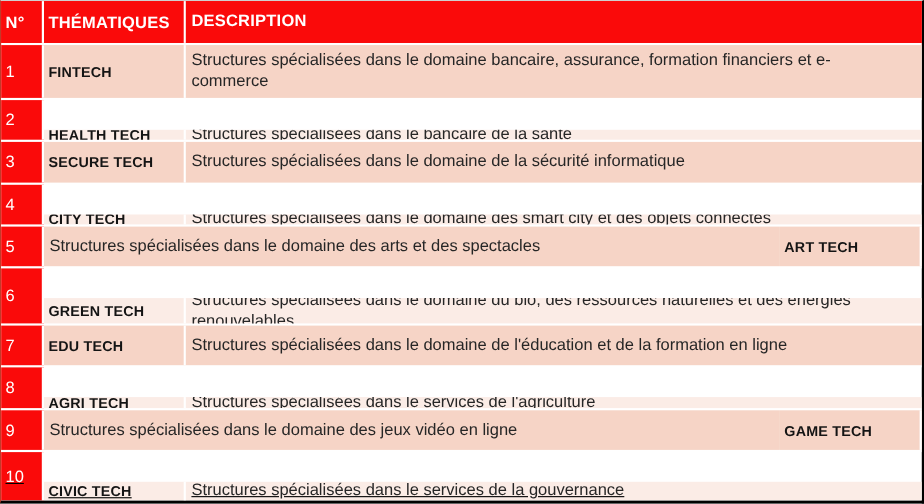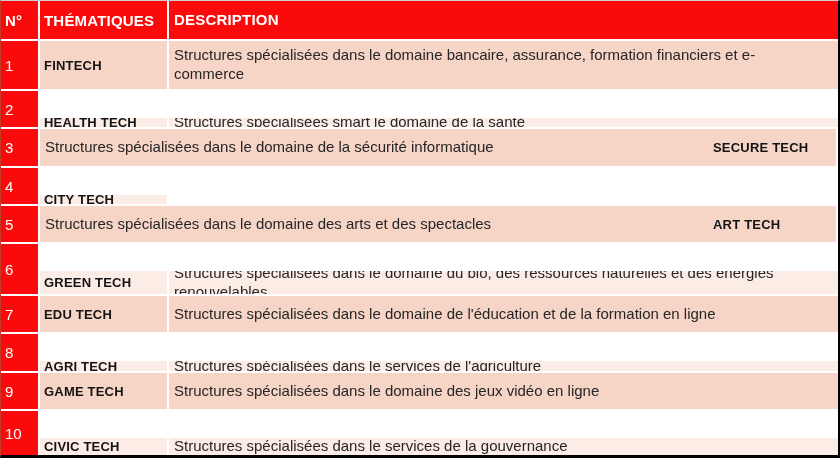--- a/index.html
+++ b/index.html
@@ -95,30 +95,31 @@
   </div>
   <div id="body-rows">
       <div class="row body-row odd" style="height: 50px;">
         <div class="cell num-cell">1</div>
         <div class="cell theme-cell">FINTECH</div>
         <div class="cell desc-cell">Structures spécialisées dans le domaine bancaire, assurance, formation financiers et e-commerce</div>
       </div>
       <div class="row body-row even" style="height: 38px;">
         <div class="cell num-cell">2</div>
         <div class="cell theme-cell">HEALTH TECH</div>
-        <div class="cell desc-cell">Structures spécialisées smart le domaine de la santé</div>
+        <div class="cell desc-cell">Structures spécialisées dans le bancaire de la santé</div>
       </div>
       <div class="row body-row odd" style="height: 39px;">
         <div class="cell num-cell">3</div>
+        <div class="cell theme-cell">SECURE TECH</div>
         <div class="cell desc-cell">Structures spécialisées dans le domaine de la sécurité informatique</div>
-        <div class="cell theme-cell">SECURE TECH</div>
       </div>
       <div class="row body-row even" style="height: 38px;">
         <div class="cell num-cell">4</div>
         <div class="cell theme-cell">CITY TECH</div>
+        <div class="cell desc-cell">Structures spécialisées dans le domaine des smart city et des objets connectés</div>
       </div>
       <div class="row body-row odd" style="height: 38px;">
         <div class="cell num-cell">5</div>
         <div class="cell desc-cell">Structures spécialisées dans le domaine des arts et des spectacles</div>
         <div class="cell theme-cell">ART TECH</div>
       </div>
       <div class="row body-row even" style="height: 52px;">
         <div class="cell num-cell">6</div>
         <div class="cell theme-cell">GREEN TECH</div>
         <div class="cell desc-cell">Structures spécialisées dans le domaine du bio, des ressources naturelles et des énergies renouvelables</div>
@@ -128,22 +129,22 @@
         <div class="cell theme-cell">EDU TECH</div>
         <div class="cell desc-cell">Structures spécialisées dans le domaine de l'éducation et de la formation en ligne</div>
       </div>
       <div class="row body-row even" style="height: 39px;">
         <div class="cell num-cell">8</div>
         <div class="cell theme-cell">AGRI TECH</div>
         <div class="cell desc-cell">Structures spécialisées dans le services de l'agriculture</div>
       </div>
       <div class="row body-row odd" style="height: 38px;">
         <div class="cell num-cell">9</div>
+        <div class="cell desc-cell">Structures spécialisées dans le domaine des jeux vidéo en ligne</div>
         <div class="cell theme-cell">GAME TECH</div>
-        <div class="cell desc-cell">Structures spécialisées dans le domaine des jeux vidéo en ligne</div>
       </div>
-      <div class="row body-row even" style="height: 44px;">
+      <div class="row body-row even" style="height: 44px; text-decoration: underline;">
         <div class="cell num-cell">10</div>
         <div class="cell theme-cell">CIVIC TECH</div>
         <div class="cell desc-cell">Structures spécialisées dans le services de la gouvernance</div>
       </div>
     </div>
 </div>
 
 </body></html>

